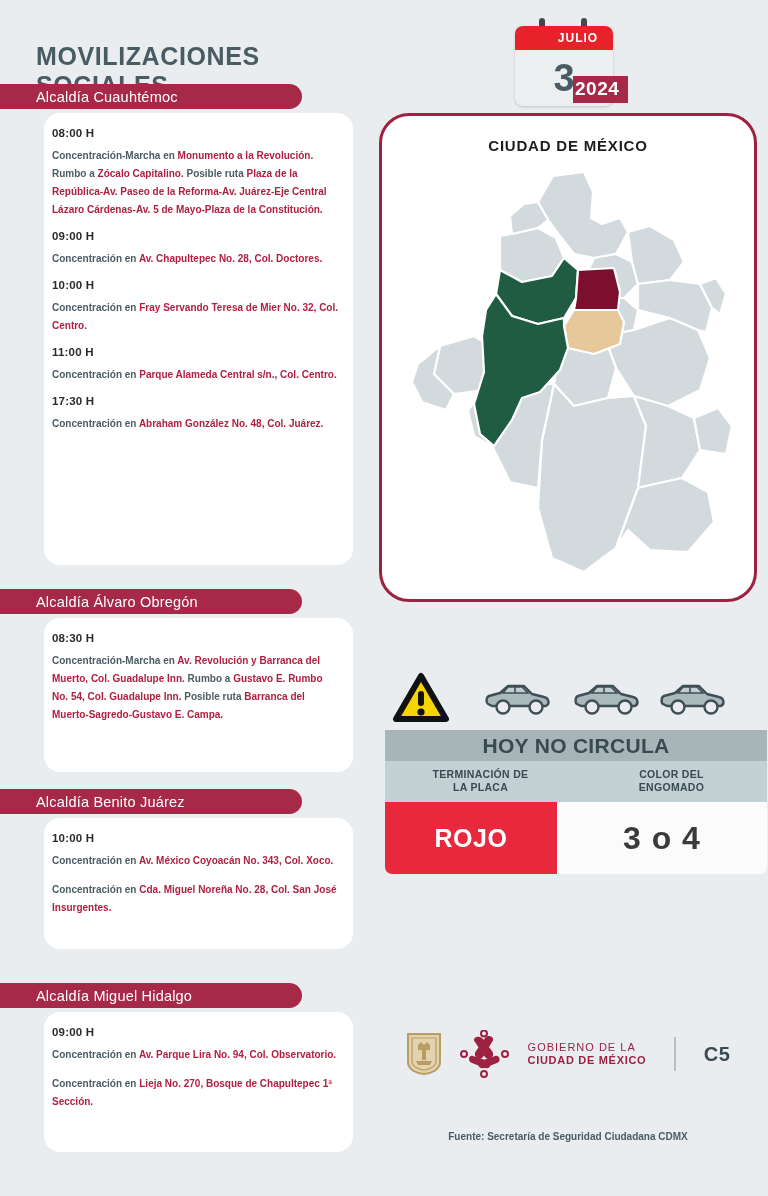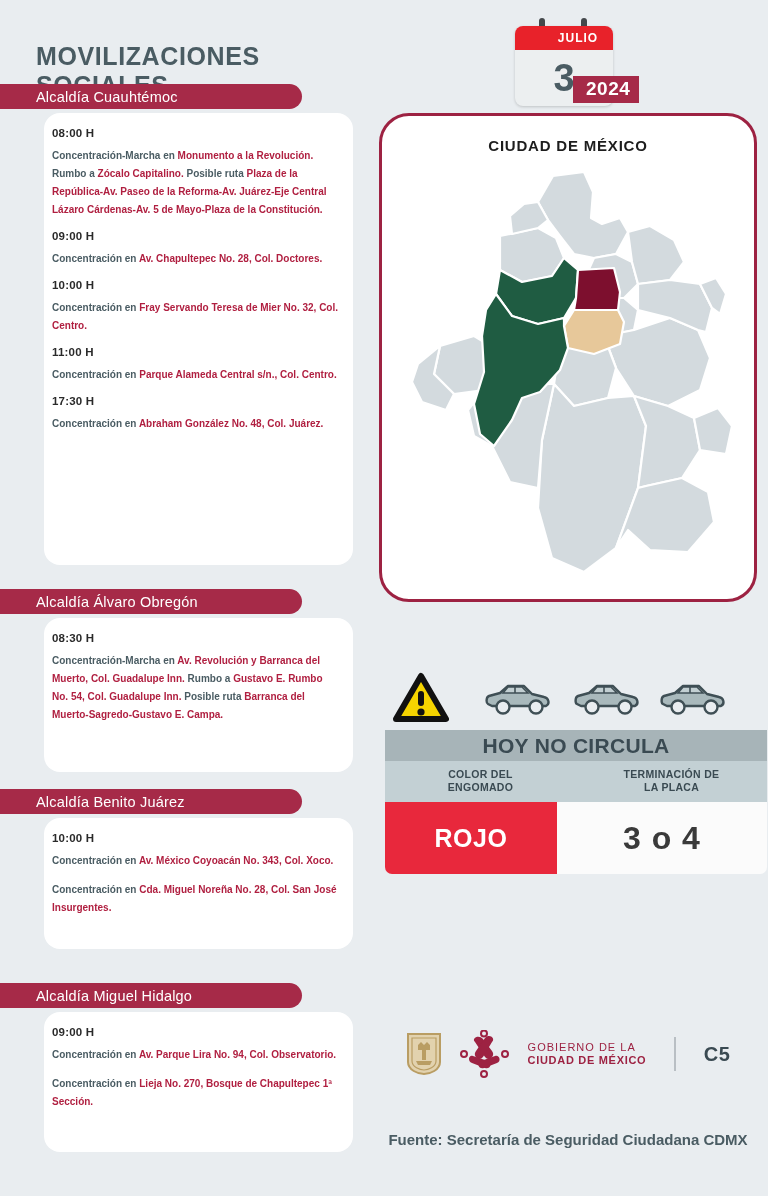--- a/index.html
+++ b/index.html
@@ -77,21 +77,21 @@
     display:flex; align-items:center; justify-content:center;padding-left:28px;
   }
   .cal-day {
     height:56px; display:flex; align-items:center; justify-content:center;
     font-size:38px; font-weight:bold; color:#4a5c63;
   }
   .cal-year {
     position:absolute; left:58px; top:58px;
     background:#a62a48; color:#fff;
     font-size:19px; font-weight:bold;
-    padding:2px 9px 3px 13px; letter-spacing:.5px;
+    padding:2px 9px 3px 2px; letter-spacing:.5px;
   }
 
   
   .map-card {
     position:absolute; left:11px; top:113px; width:378px; height:489px;
     background:#ffffff;
     border:3px solid #9d2242;
     border-radius:30px;
   }
   .map-title {
@@ -141,21 +141,21 @@
   }
   .gob-text {
     font-size:11px; font-weight:bold; color:#9d2242;
     line-height:13.5px; letter-spacing:.7px;
   }
   .gob-text .t1 { font-weight:normal; letter-spacing:1px; }
   .divider { width:1.5px; height:34px; background:#b9bfc4; margin:0 11px; }
   .c5 { font-size:20px; font-weight:bold; color:#3a4a52; letter-spacing:.5px; }
   .source {
     position:absolute; left:0; top:1131px; width:400px; text-align:center;
-    font-size:15px; font-weight:bold; color:#4a5c63;
+    font-size:10px; font-weight:bold; color:#4a5c63;
   }
 </style>
 </head>
 <body>
 
 <div class="page">
 
   <div class="left-col">
     <div class="main-title">MOVILIZACIONES SOCIALES</div>
     <div id="sections-host">
@@ -286,26 +286,26 @@
           <path d="M10,24 L6,22 C4,21 4,15 7,14 L18,11 L26,4 L42,4 L50,12 L62,15 C67,16 68,22 64,24 Z" fill="#a9b9bc" stroke="#3f4f55" stroke-width="2.4" stroke-linejoin="round"></path>
           <path d="M21,11 L26,5 L40,5 L46,11 Z" fill="#c2cfd2" stroke="#3f4f55" stroke-width="1.6"></path>
           <line x1="33" y1="5" x2="33" y2="11" stroke="#3f4f55" stroke-width="1.6"></line>
           <circle cx="21" cy="25" r="6.5" fill="#e9edf0" stroke="#3f4f55" stroke-width="2.4"></circle>
           <circle cx="54" cy="25" r="6.5" fill="#e9edf0" stroke="#3f4f55" stroke-width="2.4"></circle>
         </svg>
       </div>
       <div class="hnc-head">HOY NO CIRCULA</div>
       <div class="hnc-sub">
         <div>
+          <span>TERMINACIÓN DE</span><br>
+          <span>LA PLACA</span>
+        </div>
+        <div>
           <span>COLOR DEL</span><br>
           <span>ENGOMADO</span>
-        </div>
-        <div>
-          <span>TERMINACIÓN DE</span><br>
-          <span>LA PLACA</span>
         </div>
       </div>
       <div class="hnc-vals">
         <div class="hnc-color">ROJO</div>
         <div class="hnc-plate">3 o 4</div>
       </div>
     </div>
 
     <div class="footer-logos">
       <svg width="36" height="44" viewBox="0 0 36 44">

